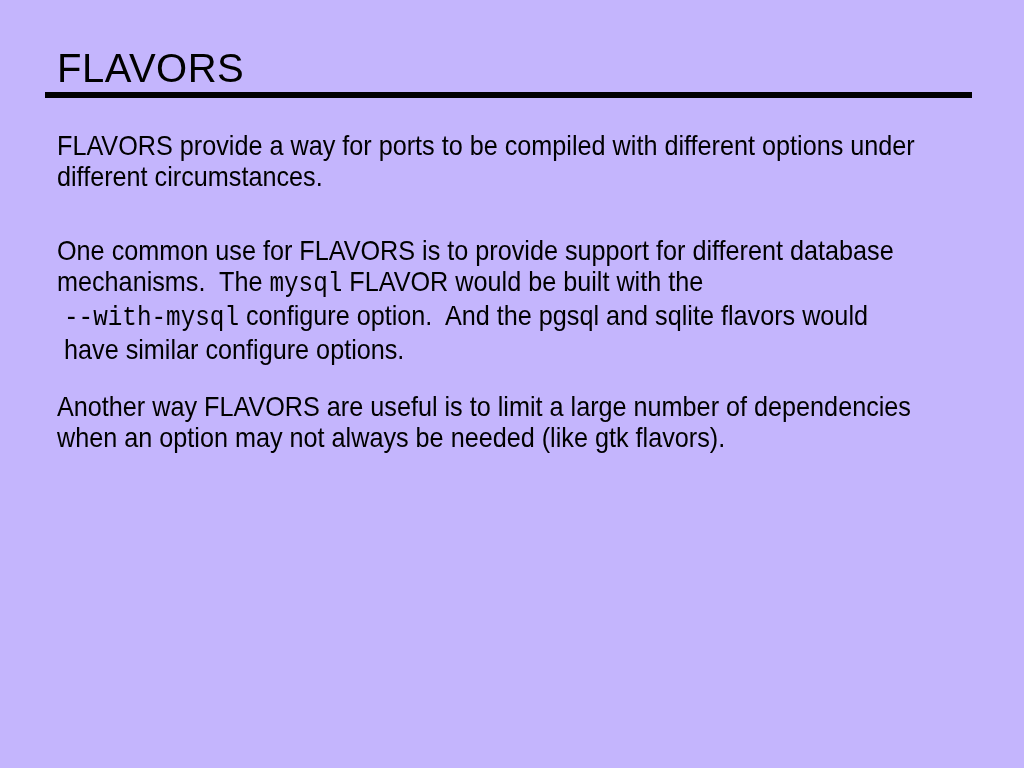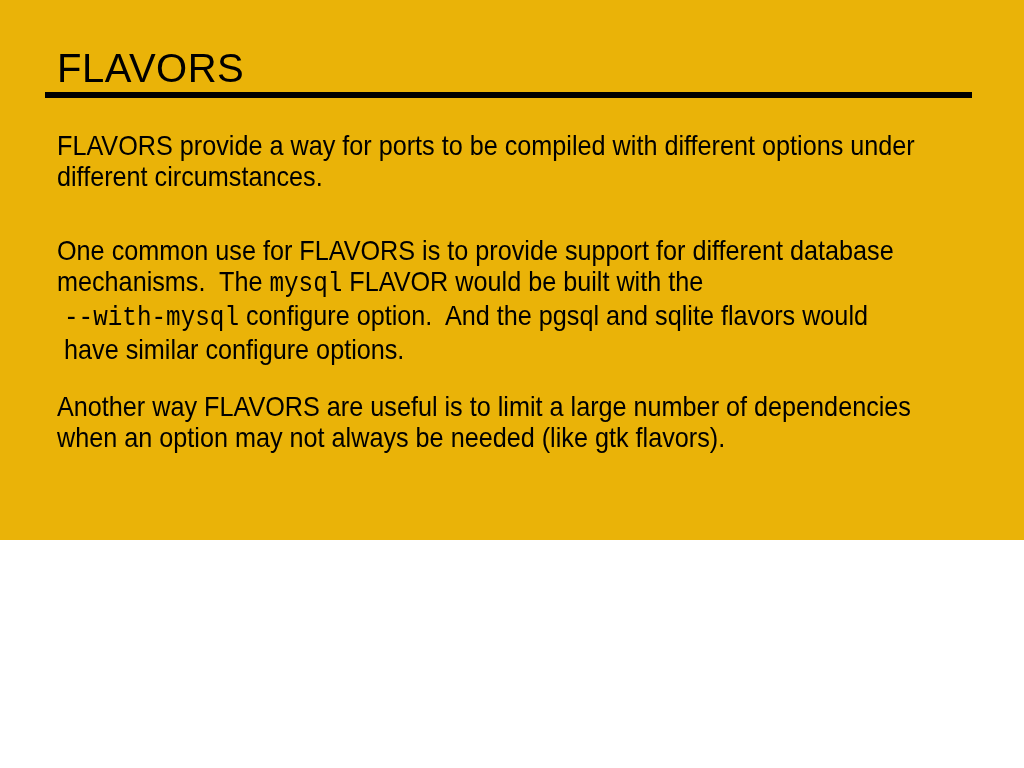--- a/index.html
+++ b/index.html
@@ -3,22 +3,22 @@
 <meta charset="utf-8">
 <style>
   html, body {
     margin: 0;
     padding: 0;
     background: #ffffff;
   }
   .slide {
     position: relative;
     width: 1024px;
-    height: 540px;
-    background: #eab308;
+    height: 768px;
+    background: #c4b5fd;
     overflow: hidden;
     font-family: "Liberation Sans", sans-serif;
     color: #000000;
   }
   .title {
     position: absolute;
     left: 57px;
     top: 44px;
     margin: 0;
     font-size: 40px;

